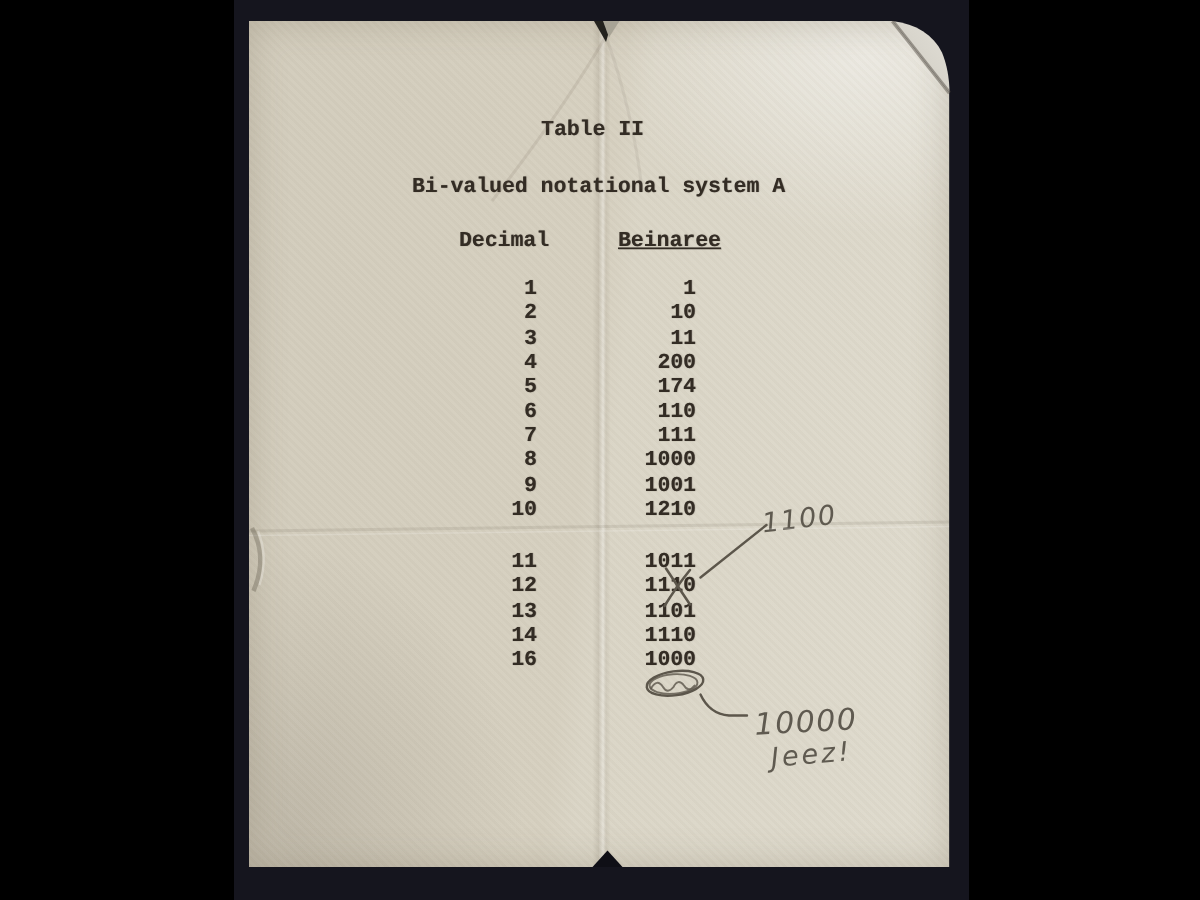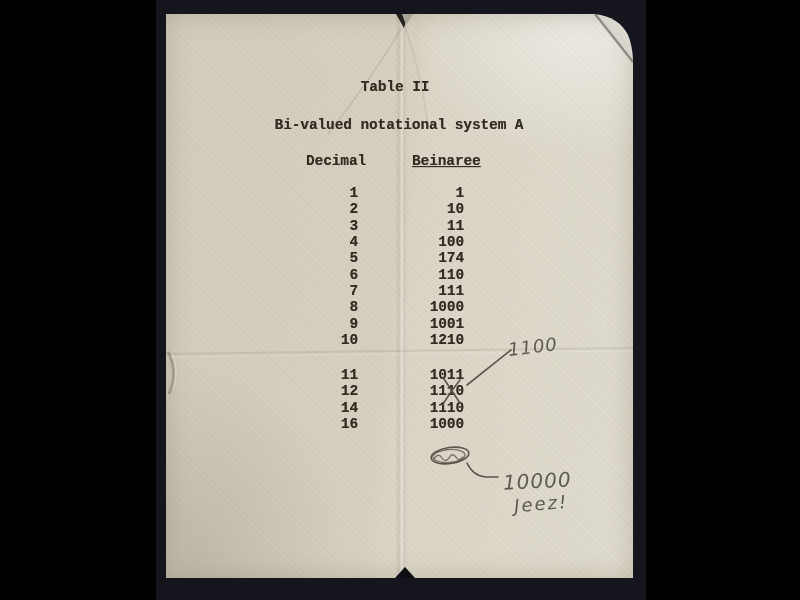--- a/index.html
+++ b/index.html
@@ -69,21 +69,21 @@
       <div class="trow">
           <span class="dec">2</span>
           <span class="bin">10</span>
         </div>
       <div class="trow">
           <span class="dec">3</span>
           <span class="bin">11</span>
         </div>
       <div class="trow">
           <span class="dec">4</span>
-          <span class="bin">100</span>
+          <span class="bin">200</span>
         </div>
       <div class="trow">
           <span class="dec">5</span>
           <span class="bin">174</span>
         </div>
       <div class="trow">
           <span class="dec">6</span>
           <span class="bin">110</span>
         </div>
       <div class="trow">
@@ -105,20 +105,24 @@
     </div>
 
     <div class="rows g2">
       <div class="trow">
           <span class="dec">11</span>
           <span class="bin">1011</span>
         </div>
       <div class="trow">
           <span class="dec">12</span>
           <span class="bin">1110</span>
+        </div>
+      <div class="trow">
+          <span class="dec">13</span>
+          <span class="bin">1101</span>
         </div>
       <div class="trow">
           <span class="dec">14</span>
           <span class="bin">1110</span>
         </div>
       <div class="trow">
           <span class="dec">16</span>
           <span class="bin">1000</span>
         </div>
     </div>

